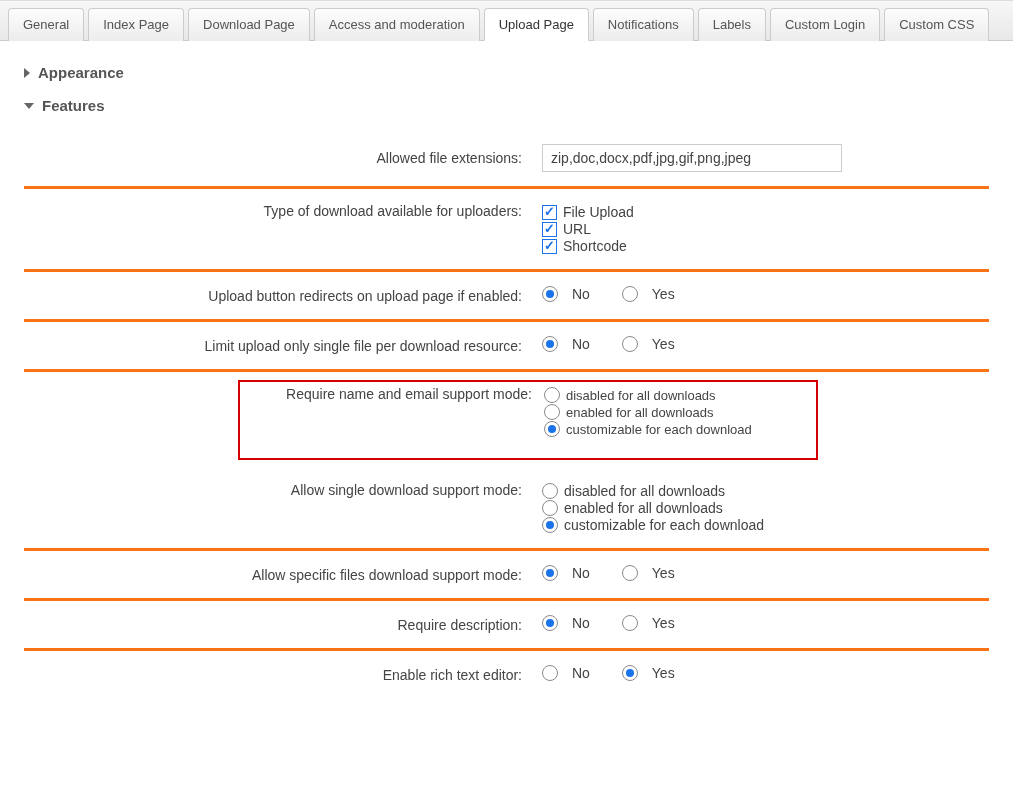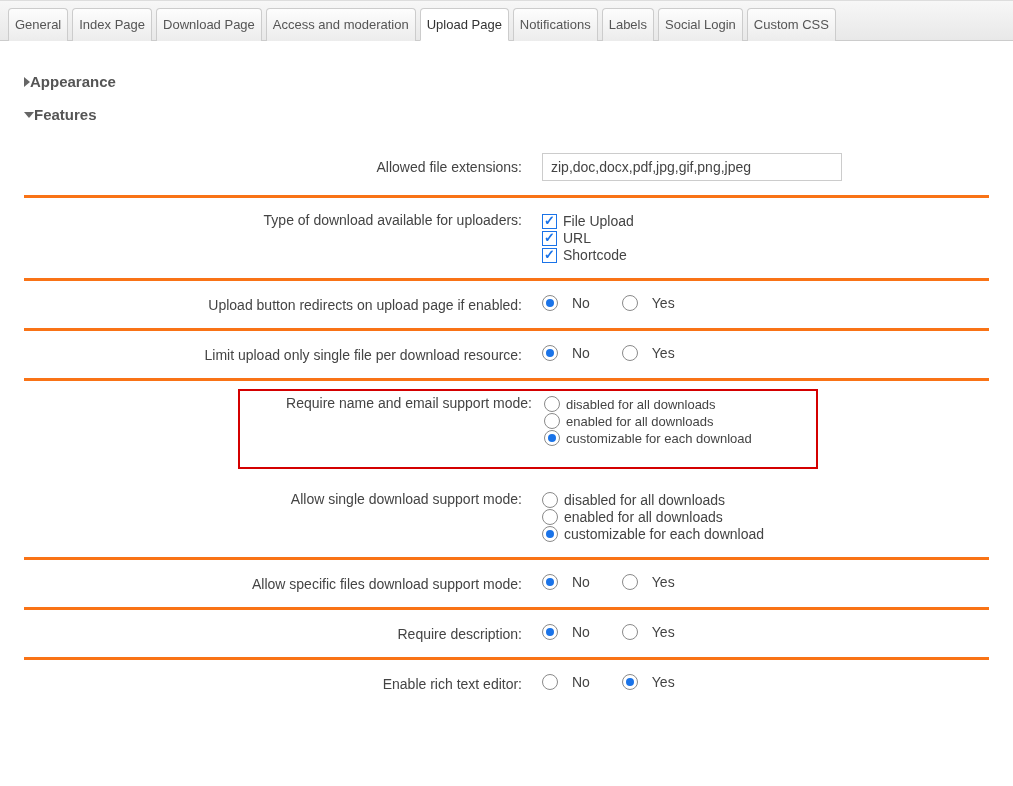--- a/index.html
+++ b/index.html
@@ -13,21 +13,21 @@
   }
   .tabs-bar {
     background: linear-gradient(#f7f7f7,#e8e8e8);
     border-top: 1px solid #ddd;
     border-bottom: 1px solid #ccc;
     padding: 6px 8px 0 8px;
     display: flex;
     gap: 4px;
   }
   .tab {
-    padding: 8px 6px;
+    padding: 8px 14px;
     border: 1px solid #ccc;
     border-bottom: none;
     border-radius: 4px 4px 0 0;
     background: linear-gradient(#fdfdfd,#ececec);
     color: #555;
     font-size: 13px;
     cursor: pointer;
     position: relative;
     top: 1px;
   }
@@ -38,24 +38,25 @@
     border-bottom: 1px solid #fff;
     top: 1px;
     z-index: 2;
   }
   .content {
     padding: 20px 24px;
   }
   .section-head {
     display: flex;
     align-items: center;
+    gap: 8px;
     font-size: 15px;
     font-weight: 700;
     color: #555;
-    margin: 12px 0 16px 0;
+    margin: 3px 0 16px 0;
     cursor: pointer;
   }
   .section-head .tri {
     display: inline-block;
     width: 0; height: 0;
   }
   .tri-right {
     border-top: 5px solid transparent;
     border-bottom: 5px solid transparent;
     border-left: 6px solid #666;
@@ -156,21 +157,21 @@
 <body>
 
 <div class="tabs-bar">
   <div class="tab">General</div>
   <div class="tab">Index Page</div>
   <div class="tab">Download Page</div>
   <div class="tab">Access and moderation</div>
   <div class="tab active">Upload Page</div>
   <div class="tab">Notifications</div>
   <div class="tab">Labels</div>
-  <div class="tab">Social Login</div>
+  <div class="tab">Custom Login</div>
   <div class="tab">Custom CSS</div>
 </div>
 
 <div class="content">
 
   <div class="section-head">
     <span class="tri tri-right"></span>
     <span>Appearance</span>
   </div>
 

